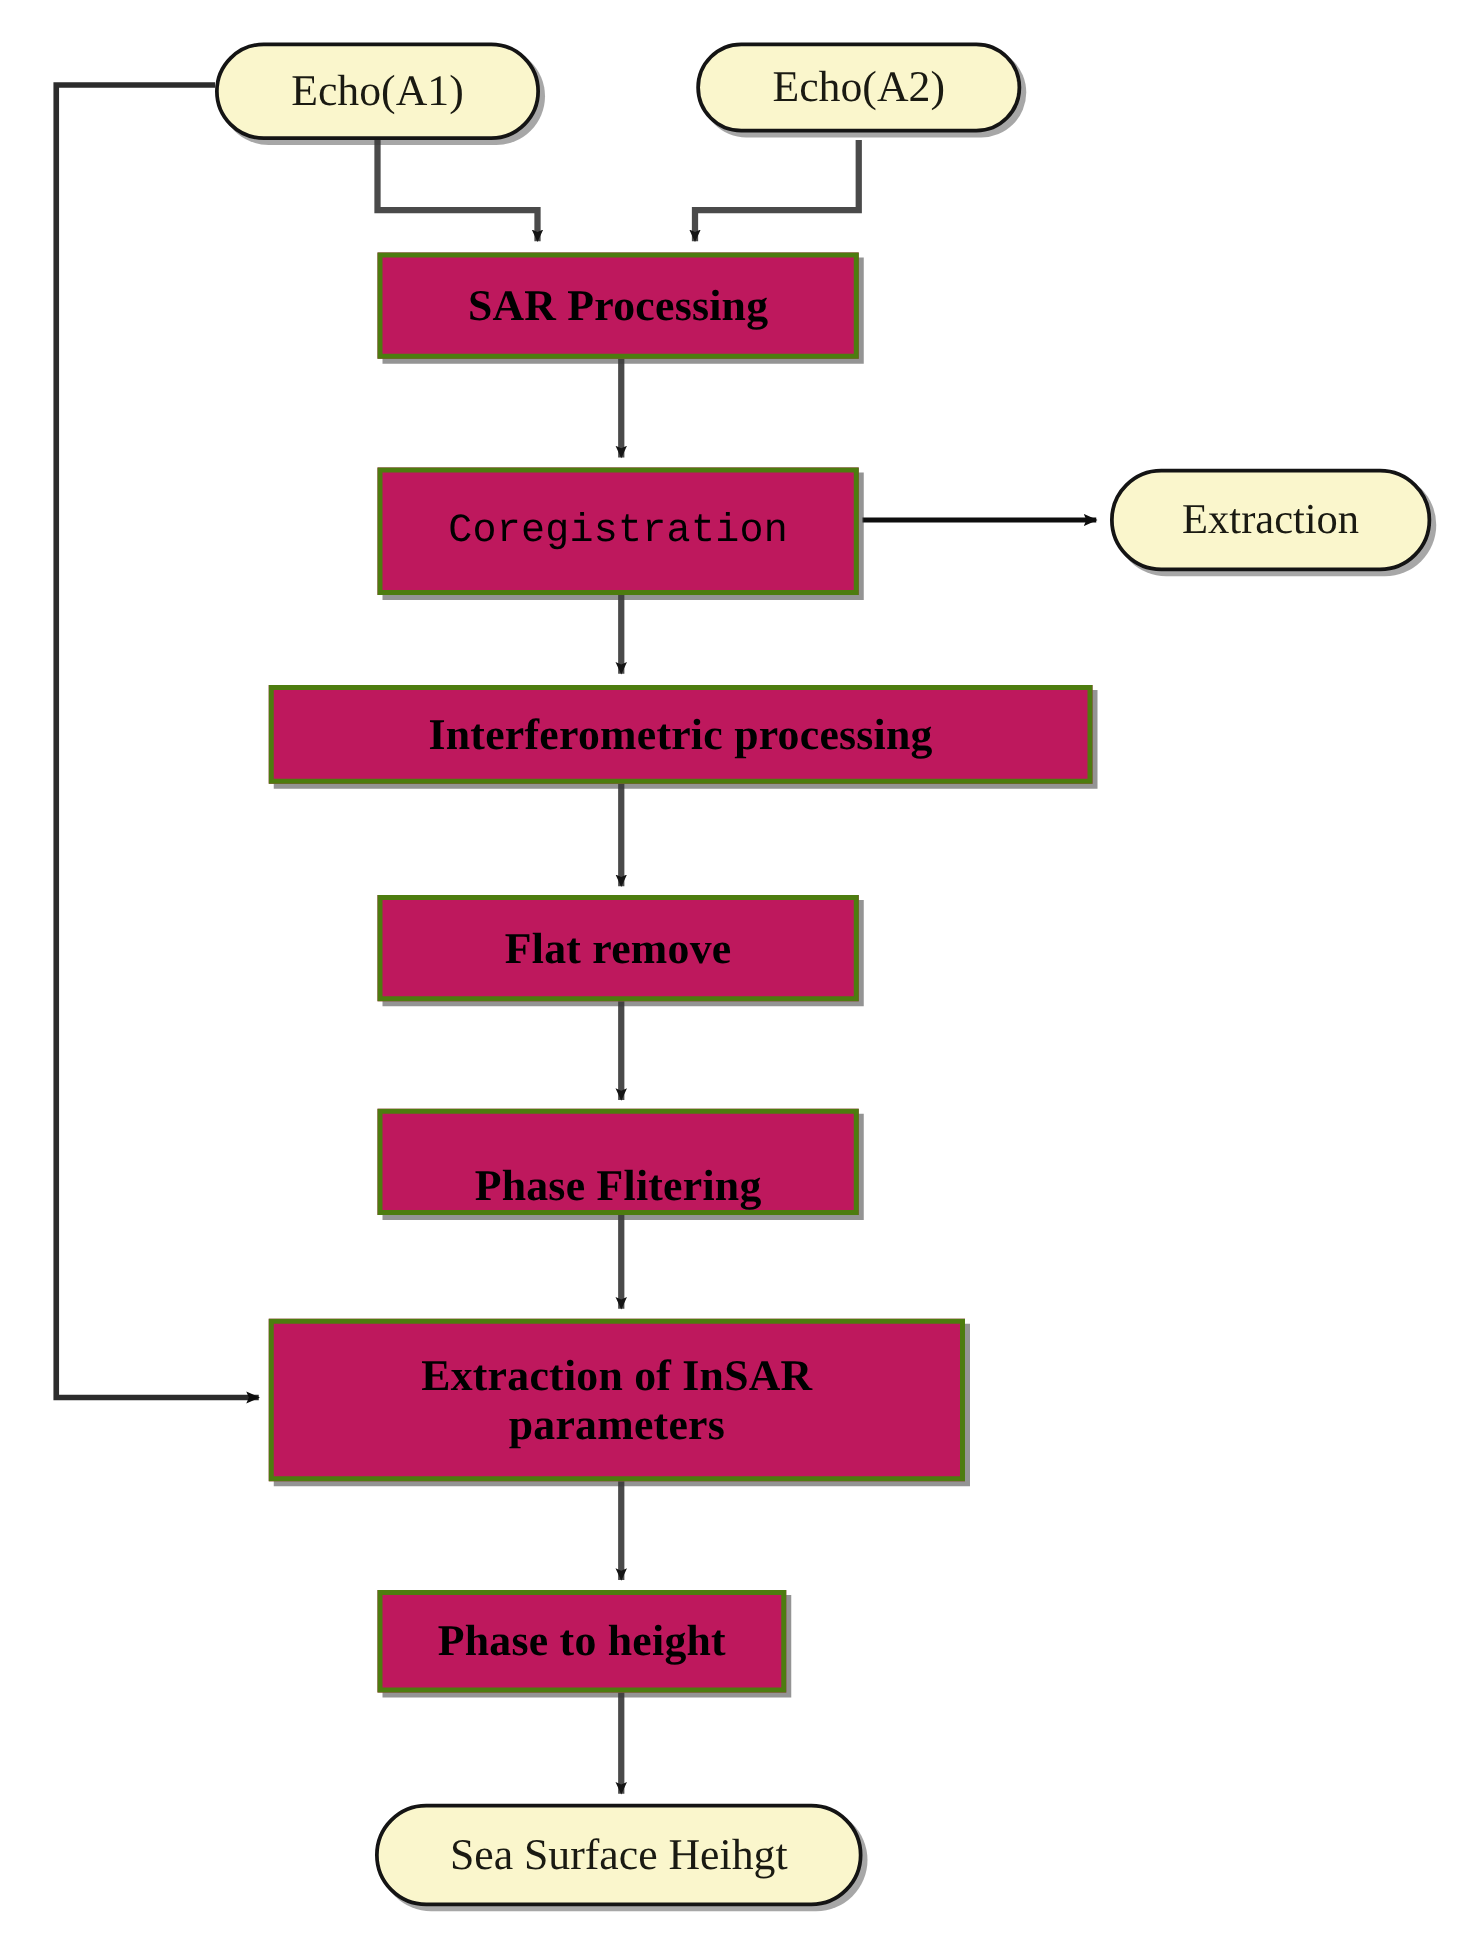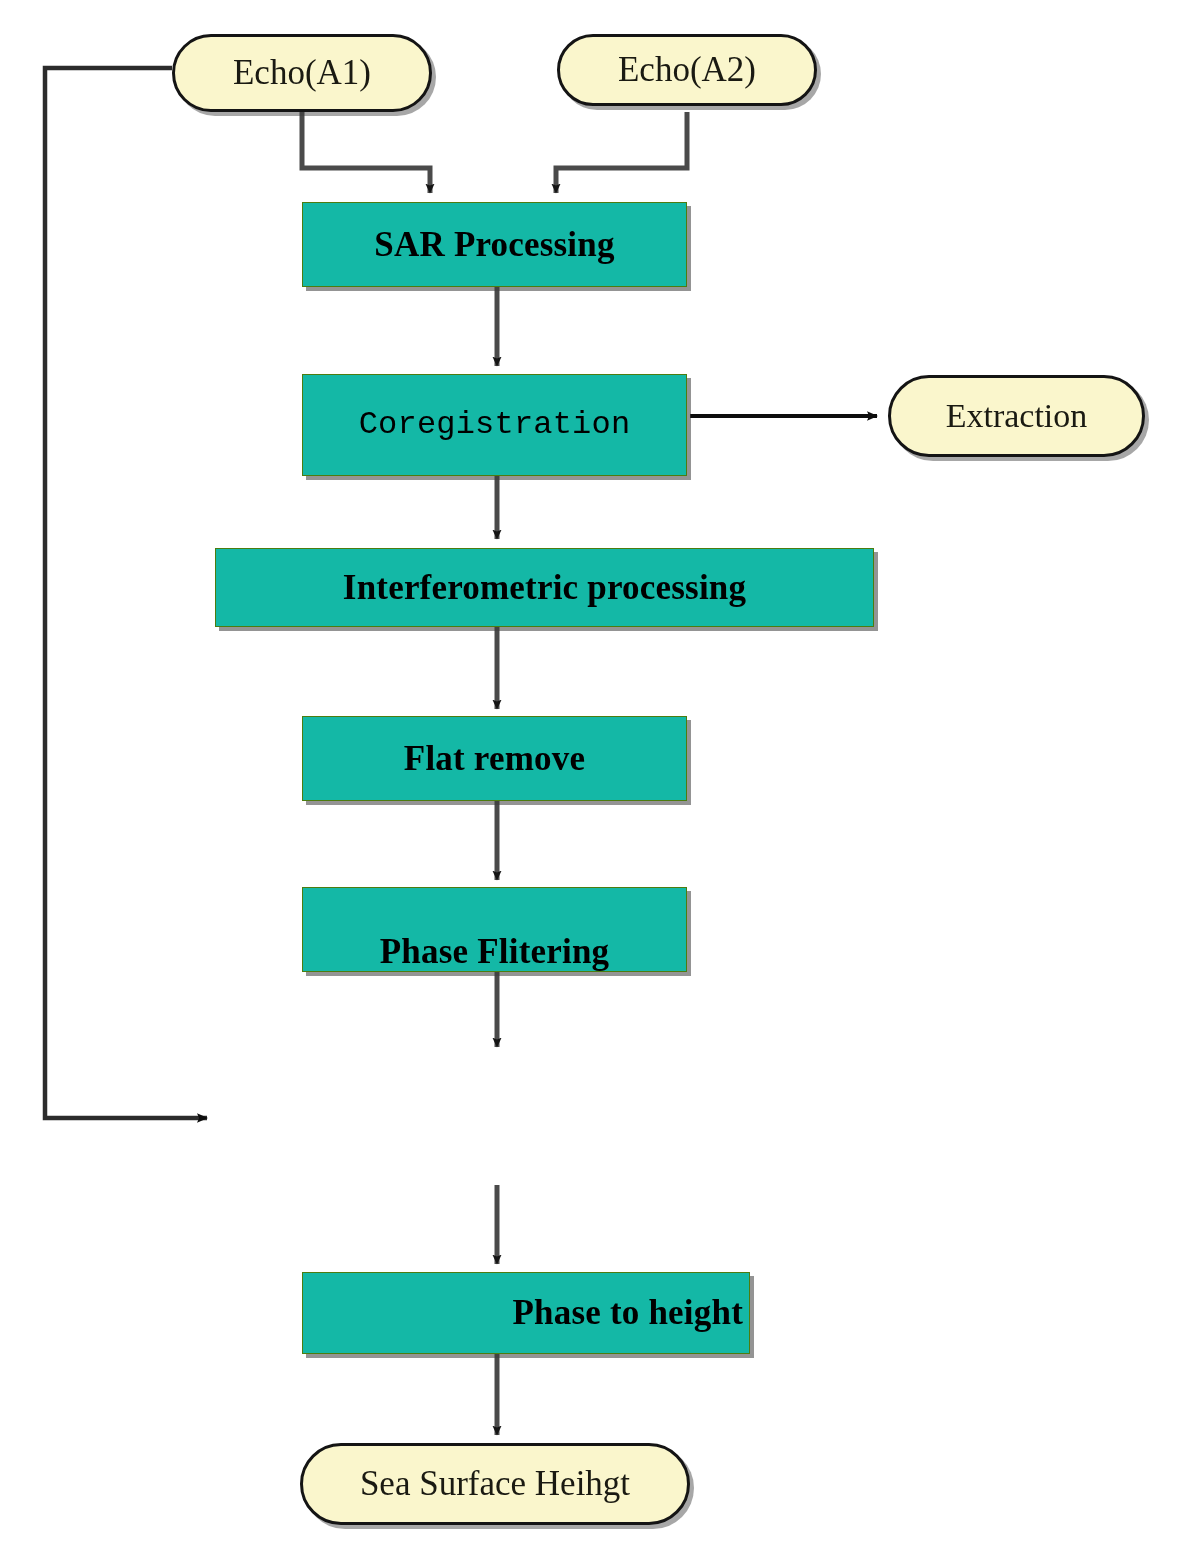--- a/index.html
+++ b/index.html
@@ -32,22 +32,22 @@
     box-sizing: border-box;
     display: flex;
     align-items: center;
     justify-content: center;
     text-align: center;
     z-index: 3;
   }
 
   
   .proc {
-    background: #14b8a6;
-    border: 1px solid #4d7c0f;
+    background: #be185d;
+    border: 4px solid #4d7c0f;
     box-shadow: 4px 4px 0 0 rgba(60,60,60,0.55);
     color: #000000;
     font-weight: bold;
     letter-spacing: 0.2px;
   }
   .proc .label {
     line-height: 1.12;
     padding: 0 6px;
   }
 
@@ -131,22 +131,26 @@
   </div>
 
   <div class="node proc" style="left:302px; top:716px; width:385px; height:85px; font-size:35px;">
     <span class="label">Flat remove</span>
   </div>
 
   <div class="node proc" style="left:302px; top:887px; width:385px; height:85px; font-size:35px;align-items:flex-end;">
     <span class="label">Phase Flitering</span>
   </div>
 
+  <div class="node proc" style="left:215px; top:1055px; width:557px; height:130px; font-size:35px; flex-direction:column;">
+    <span class="label">Extraction of InSAR</span>
+    <span class="label">parameters</span>
+  </div>
 
-  <div class="node proc" style="left:302px; top:1272px; width:448px; height:82px; font-size:35px;justify-content:flex-end;">
+  <div class="node proc" style="left:302px; top:1272px; width:327px; height:82px; font-size:35px;">
     <span class="label">Phase to height</span>
   </div>
 
   <div class="node term" style="left:300px; top:1443px; width:390px; height:82px; font-size:35px;">
     <span class="label">Sea Surface Heihgt</span>
   </div>
 
 </div>
 
 </body></html>

